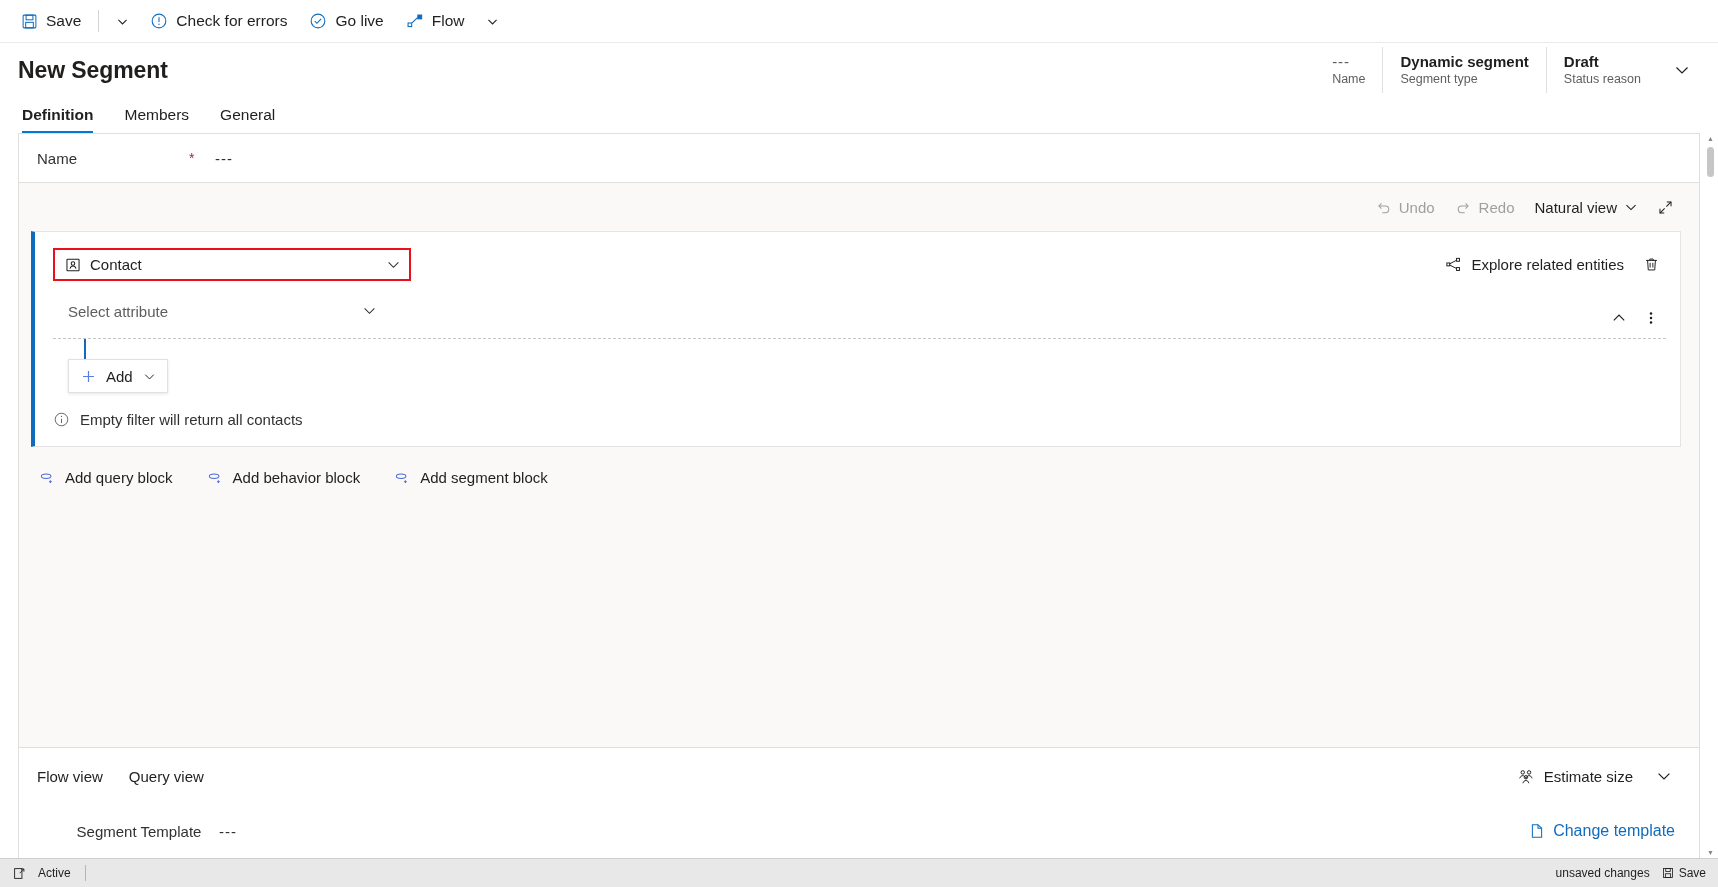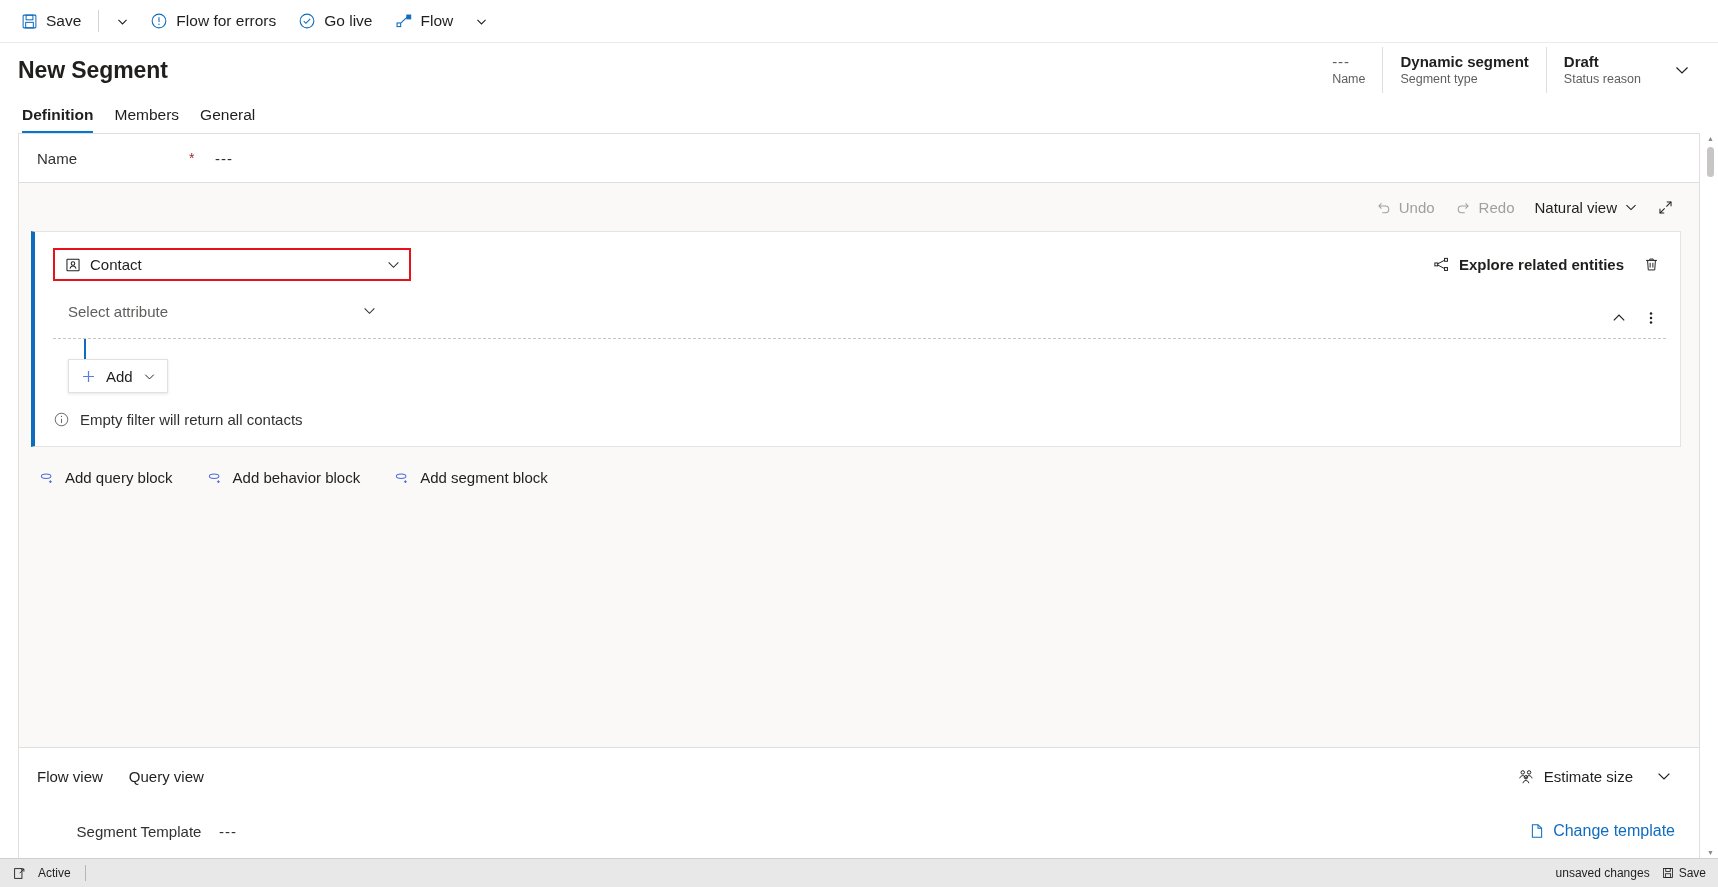--- a/index.html
+++ b/index.html
@@ -98,21 +98,21 @@
   .hdr-expand {
     display: flex; align-items: center; justify-content: center;
     width: 36px; cursor: pointer; color: #201f1e;
     margin-left: 6px;
   }
 
   
   .tabs {
     display: flex;
     align-items: flex-end;
-    gap: 21px;
+    gap: 31px;
     padding: 0 22px;
     height: 36px;
     min-height: 36px;
     background: #ffffff;
   }
   .tab {
     position: relative;
     font-size: 15.5px;
     color: #201f1e;
     padding-bottom: 9px;
@@ -248,21 +248,20 @@
   .explore-btn {
     display: flex;
     align-items: center;
     gap: 9px;
     height: 30px;
     padding: 0 8px;
     font-size: 15px;
     color: #201f1e;
     cursor: pointer;
     white-space: nowrap;
-    font-weight: bold;
   }
   .trash-btn {
     display: flex; align-items: center; justify-content: center;
     width: 30px; height: 30px; cursor: pointer; color: #201f1e;
   }
 
   
   .attr-row {
     display: flex;
     align-items: flex-start;
@@ -494,21 +493,21 @@
     </div>
 
     <div class="cmd-item">
       <span class="ico">
         <svg width="18" height="18" viewBox="0 0 20 20" fill="none" stroke="#0f6cbd" stroke-width="1.2">
           <circle cx="10" cy="10" r="7.6"></circle>
             <path d="M10 5.8v5.2"></path>
             <circle cx="10" cy="13.6" r="0.75" fill="#0f6cbd" stroke="none"></circle>
         </svg>
       </span>
-      <span>Flow for errors</span>
+      <span>Check for errors</span>
     </div>
 
     <div class="cmd-item">
       <span class="ico">
         <svg width="18" height="18" viewBox="0 0 20 20" fill="none" stroke="#0f6cbd" stroke-width="1.2">
           <circle cx="10" cy="10" r="7.6"></circle>
             <path d="M6.4 10.2l2.4 2.4 4.7-5"></path>
         </svg>
       </span>
       <span>Go live</span>

